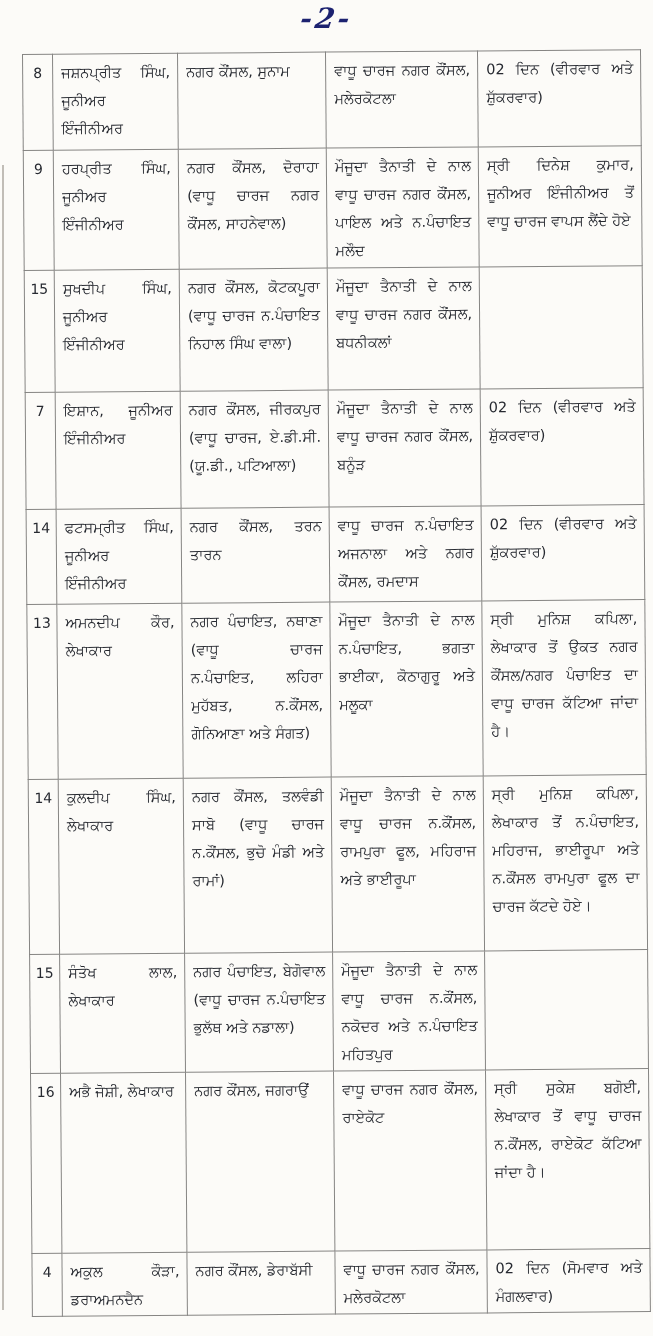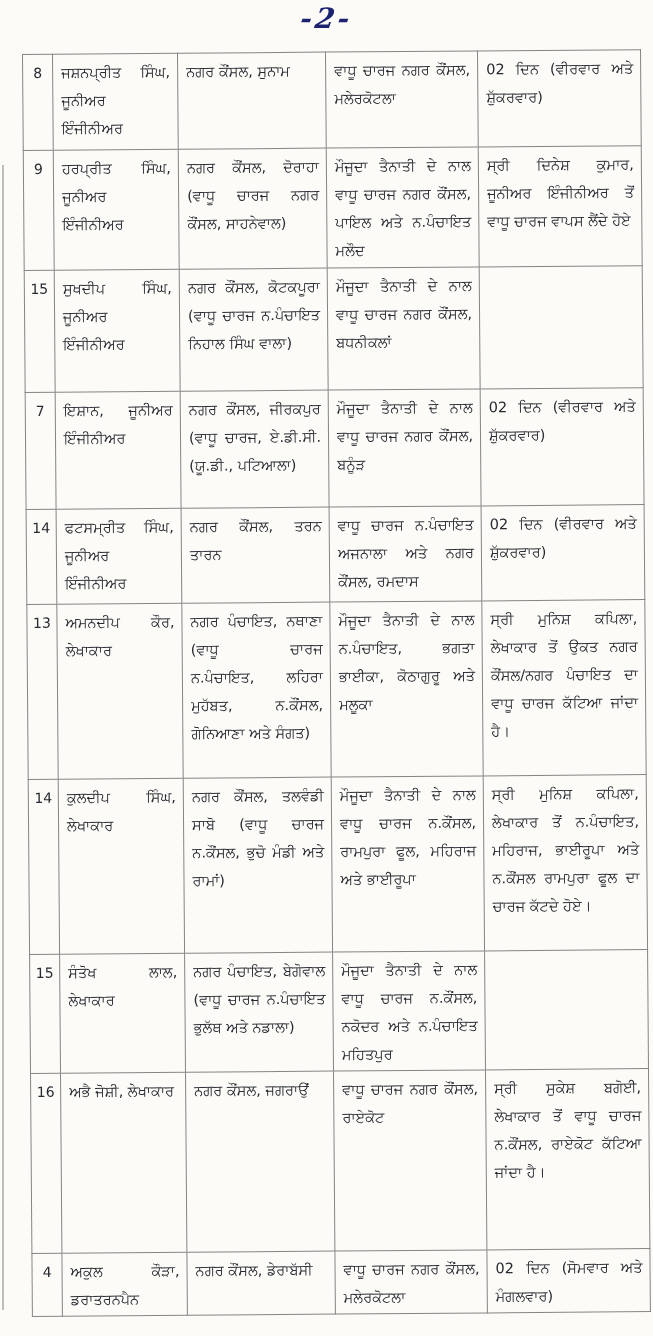--- a/index.html
+++ b/index.html
@@ -144,20 +144,20 @@
       </tr>
       <tr style="height:180px">
         <td class="sno">16</td>
         <td>ਅਭੈ ਜੋਸ਼ੀ, ਲੇਖਾਕਾਰ</td>
         <td>ਨਗਰ ਕੌਂਸਲ, ਜਗਰਾਉਂ</td>
         <td>ਵਾਧੂ ਚਾਰਜ ਨਗਰ ਕੌਂਸਲ, ਰਾਏਕੋਟ</td>
         <td>ਸ੍ਰੀ ਸੁਕੇਸ਼ ਬਗੋਈ, ਲੇਖਾਕਾਰ ਤੋਂ ਵਾਧੂ ਚਾਰਜ ਨ.ਕੌਂਸਲ, ਰਾਏਕੋਟ ਕੱਟਿਆ ਜਾਂਦਾ ਹੈ।</td>
       </tr>
       <tr style="height:63px">
         <td class="sno">4</td>
-        <td>ਅਕੁਲ ਕੌੜਾ, ਡਰਾਤਰਨਪੈਨ</td>
+        <td>ਅਕੁਲ ਕੌੜਾ, ਡਰਾਅਮਨਦੈਨ</td>
         <td>ਨਗਰ ਕੌਂਸਲ, ਡੇਰਾਬੱਸੀ</td>
         <td>ਵਾਧੂ ਚਾਰਜ ਨਗਰ ਕੌਂਸਲ, ਮਲੇਰਕੋਟਲਾ</td>
         <td>02 ਦਿਨ (ਸੋਮਵਾਰ ਅਤੇ ਮੰਗਲਵਾਰ)</td>
       </tr>
     </tbody>
   </table>
 </div>
 
 </body></html>

